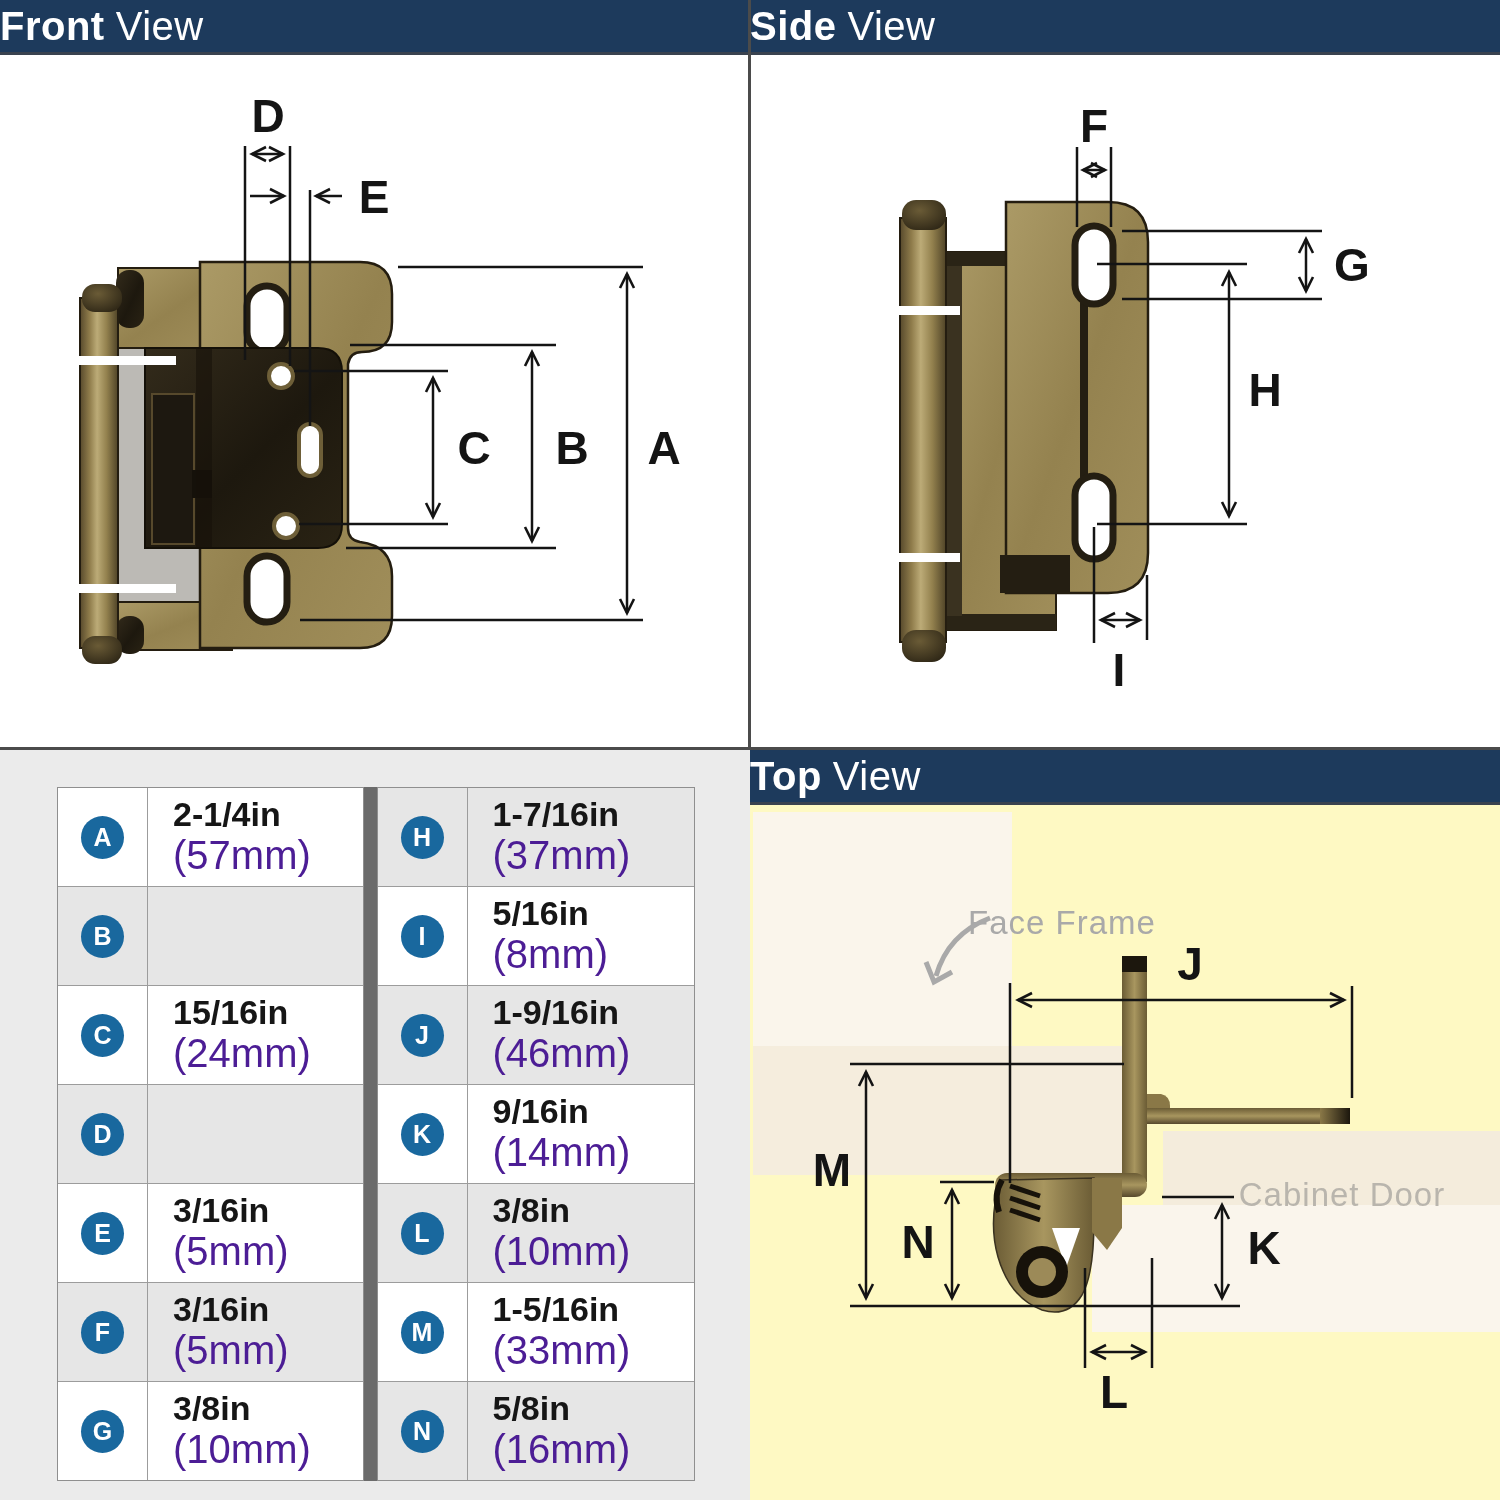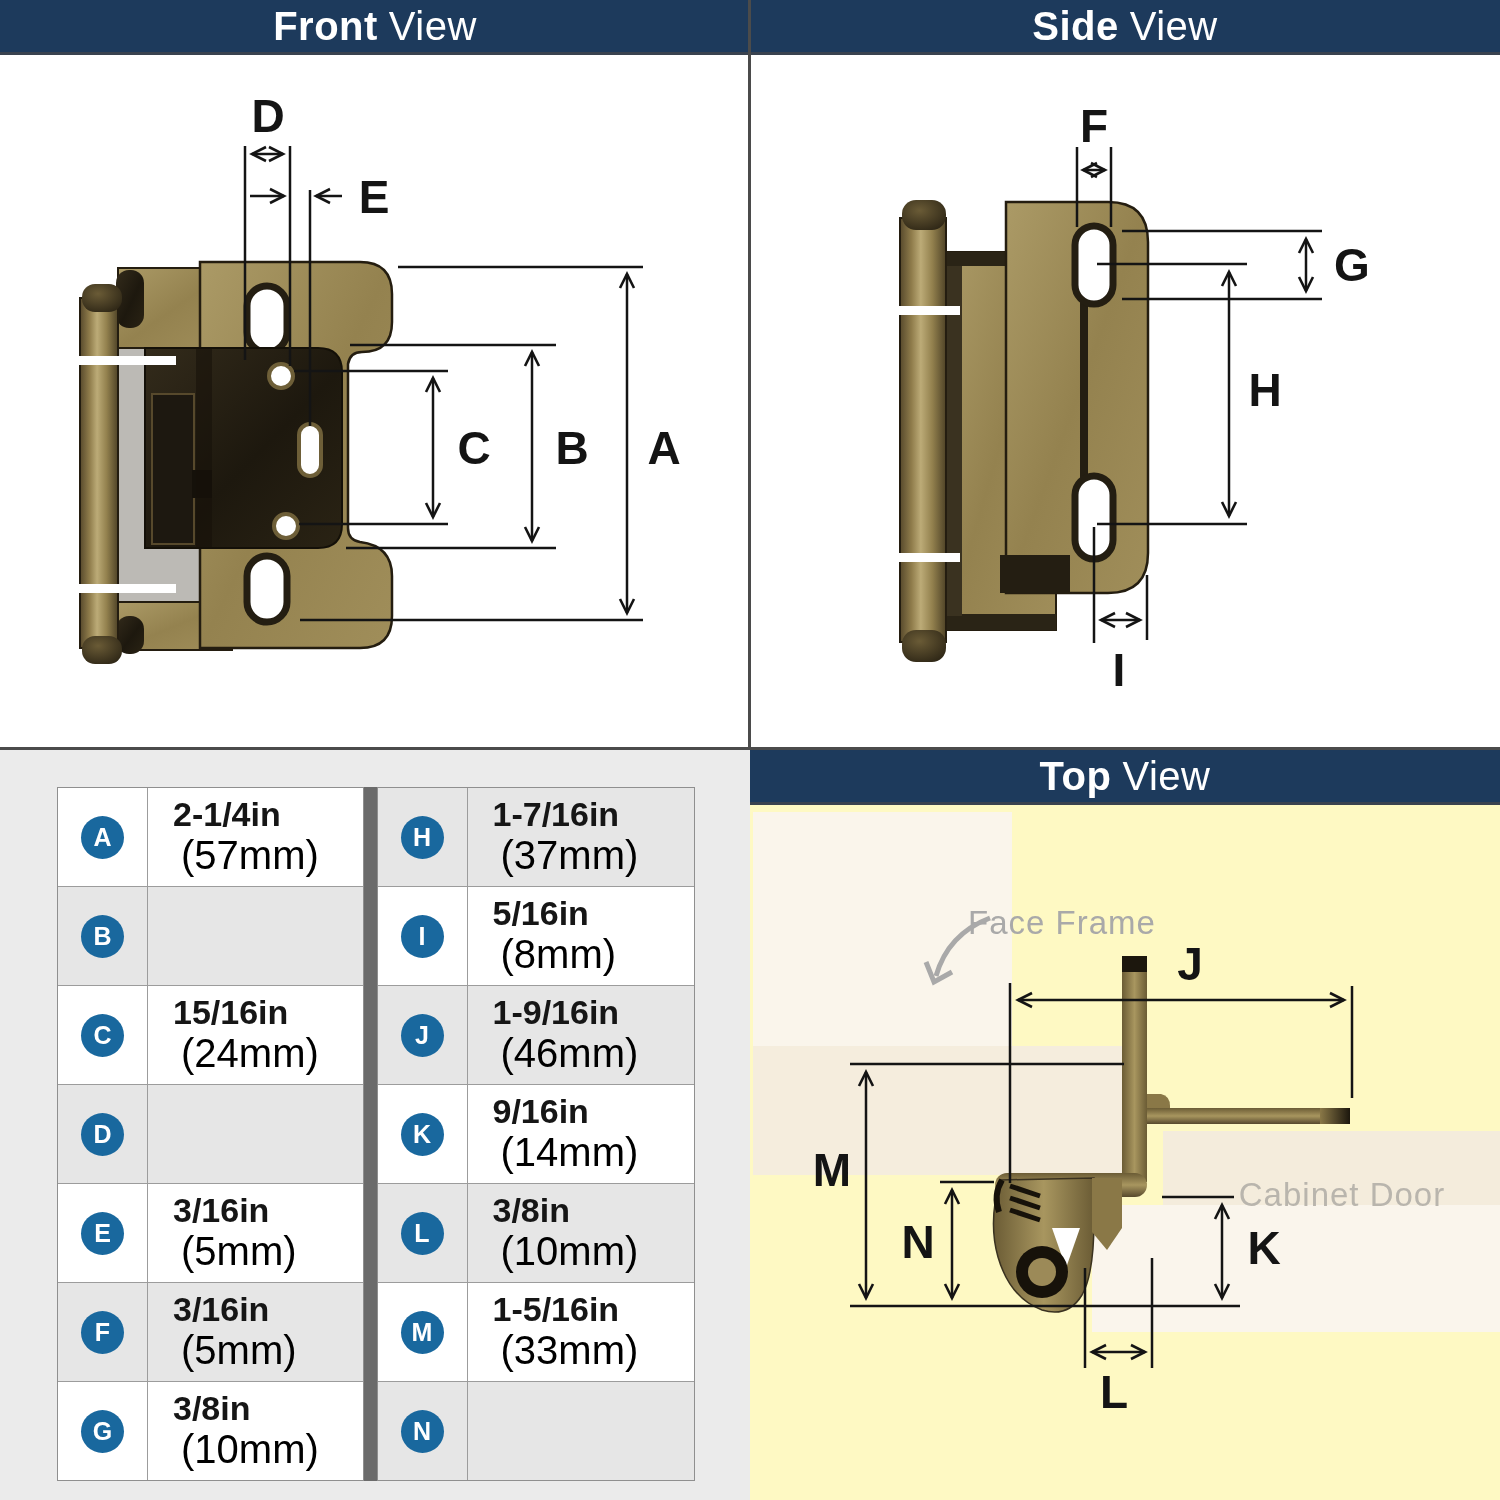--- a/index.html
+++ b/index.html
@@ -4,21 +4,21 @@
 <style>
   html,body{margin:0;padding:0;background:#fff;}
   #stage{position:relative;width:1500px;height:1500px;background:#fff;overflow:hidden;
          font-family:"Liberation Sans",sans-serif;}
   .quad{position:absolute;width:750px;height:750px;}
   #q-front{left:0;top:0;background:#fff;}
   #q-side{left:750px;top:0;background:#fff;text-decoration:underline;}
   #q-table{left:0;top:750px;background:#ebebeb;}
   #q-top{left:750px;top:750px;background:#fef9c3;}
   .hdr{position:absolute;left:0;top:0;width:100%;height:52px;background:#1d3a5c;
-       border-bottom:3px solid #39424f;display:flex;align-items:center;justify-content:center;
+       border-bottom:3px solid #39424f;display:flex;align-items:center;justify-content:flex-start;
        color:#fff;font-size:40px;letter-spacing:.5px;z-index:5;}
   .hdr .b{font-weight:700;margin-right:11px;}
   .hdr .r{font-weight:400;}
   .divider-v{position:absolute;left:748px;top:0;width:3px;height:750px;background:#4b4b4b;z-index:6;}
   .divider-h{position:absolute;left:0;top:747px;width:1500px;height:3px;background:#4b4b4b;z-index:6;}
   svg{position:absolute;left:0;top:0;}
   svg text{font-family:"Liberation Sans",sans-serif;}
   .dimlabel{font-size:46px;font-weight:700;fill:#141414;}
   .note{font-size:33px;font-weight:400;letter-spacing:1px;}
   
@@ -30,21 +30,21 @@
   .trow{height:98px;display:flex;align-items:stretch;border-top:1px solid #9c9c9c;}
   .trow:first-child{border-top:none;}
   .lt .trow:nth-child(even){background:#e6e6e6;}
   .rt .trow:nth-child(odd){background:#e6e6e6;}
   .badge-cell{width:89px;flex:none;display:flex;align-items:center;justify-content:center;
               border-right:1px solid #9c9c9c;}
   .badge{width:43px;height:43px;border-radius:50%;background:#19689e;color:#fff;
          display:flex;align-items:center;justify-content:center;font-size:25px;font-weight:700;}
   .val-cell{display:flex;flex-direction:column;justify-content:center;padding-left:25px;}
   .in{font-size:34px;font-weight:700;color:#161616;line-height:1.08;}
-  .mm{font-size:40px;font-weight:400;color:#000000;line-height:1.12;margin-left:8px;}
+  .mm{font-size:40px;font-weight:400;color:#4c1d95;line-height:1.12;}
 </style>
 </head>
 <body>
 
 <div id="stage">
 
   <div class="quad" id="q-front">
     <div class="hdr">
       <span class="b">Front</span>
       <span class="r">View</span>
@@ -290,20 +290,24 @@
             </div>
           <div class="val-cell">
               <span class="in">1-5/16in</span>
               <span class="mm">(33mm)</span>
             </div>
         </div>
         <div class="trow">
           <div class="badge-cell">
               <div class="badge">N</div>
             </div>
+          <div class="val-cell">
+              <span class="in">5/8in</span>
+              <span class="mm">(16mm)</span>
+            </div>
         </div>
       </div>
     </div>
   </div>
 
   <div class="quad" id="q-top">
     <div class="hdr">
       <span class="b">Top</span>
       <span class="r">View</span>
     </div>

